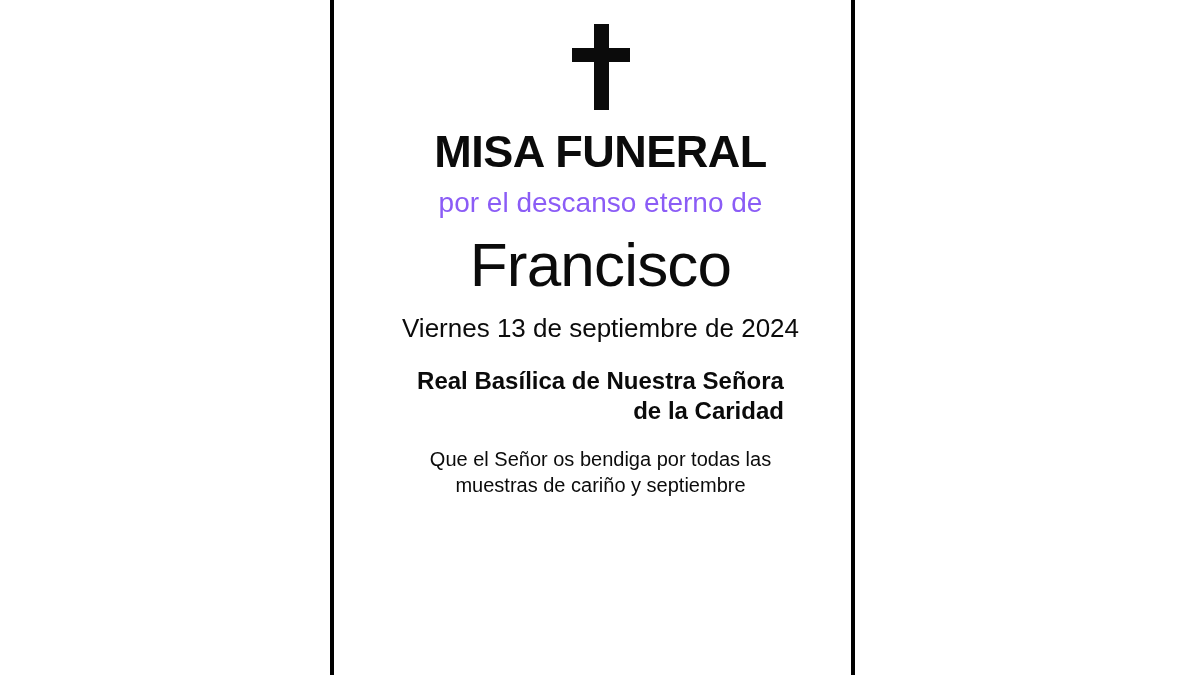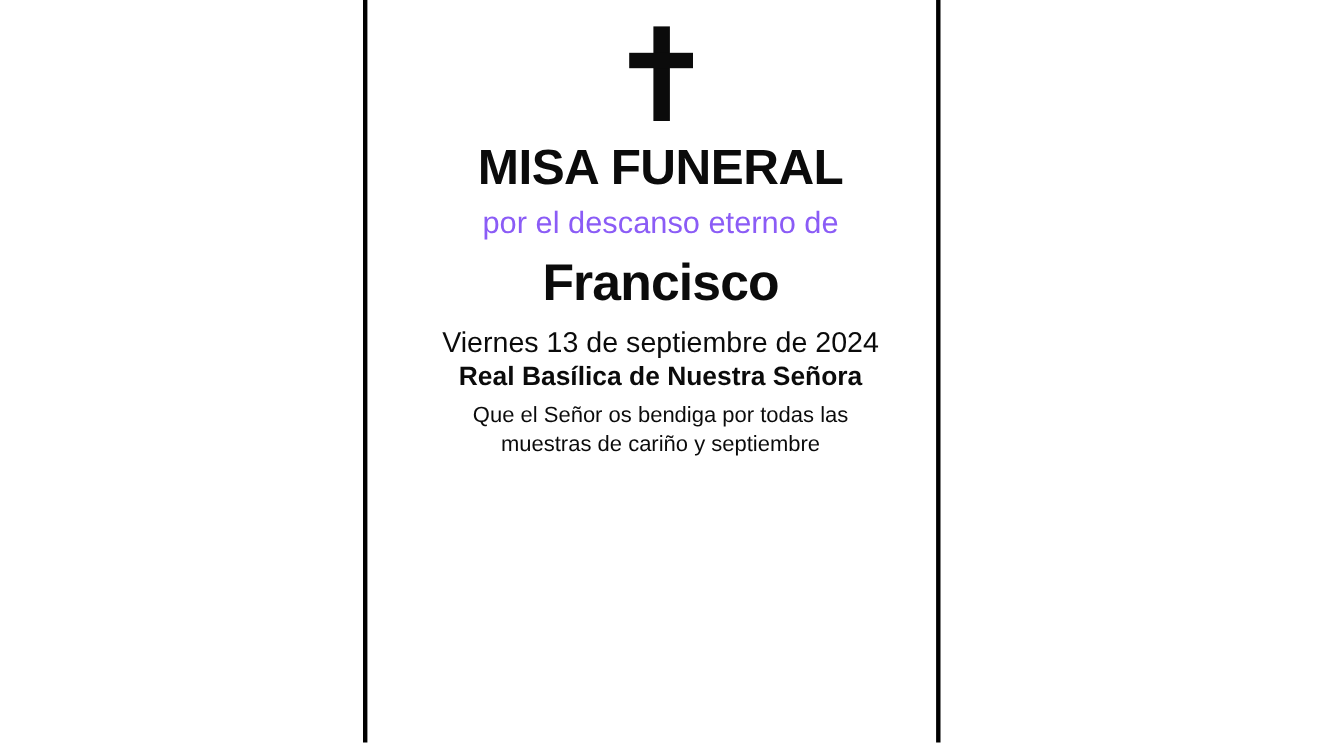--- a/index.html
+++ b/index.html
@@ -83,49 +83,49 @@
 
   .subtitle {
     font-size: 28px;
     line-height: 1.15;
     color: #8b5cf6;
     margin-bottom: 12px;
     white-space: nowrap;
   }
 
   .deceased {
-    font-weight: bold;
-    font-size: 47px;
+    font-weight: normal;
+    font-size: 62px;
     line-height: 1.1;
     letter-spacing: -0.8px;
     color: #0b0b0b;
     margin-bottom: 12px;
   }
   .deceased .line2 {
     display: block;
     white-space: nowrap;
   }
 
   .datetime {
     font-size: 26px;
     line-height: 1.25;
     color: #0b0b0b;
-    margin-bottom: 0;
+    margin-bottom: 22px;
   }
   .datetime span {
     display: block;
     white-space: nowrap;
   }
 
   .venue {
     font-weight: bold;
     font-size: 24px;
     line-height: 1.25;
     color: #0b0b0b;
-    margin-bottom: 7px;
+    margin-bottom: 20px;
     text-align: right;
   }
   .venue span {
     display: block;
     white-space: nowrap;
   }
 
   .closing {
     font-size: 20px;
     line-height: 1.3;
@@ -155,20 +155,21 @@
       <div class="deceased">
         <span class="line1">Francisco</span>
       </div>
 
       <div class="datetime">
         <span>Viernes 13 de septiembre de 2024</span>
       </div>
 
       <div class="venue">
         <span>Real Basílica de Nuestra Señora</span>
+        <span>de la Caridad</span>
       </div>
 
       <div class="closing">
         <span>Que el Señor os bendiga por todas las</span>
         <span>muestras de cariño y septiembre</span>
       </div>
 
     </div>
   </div>
 </div>

